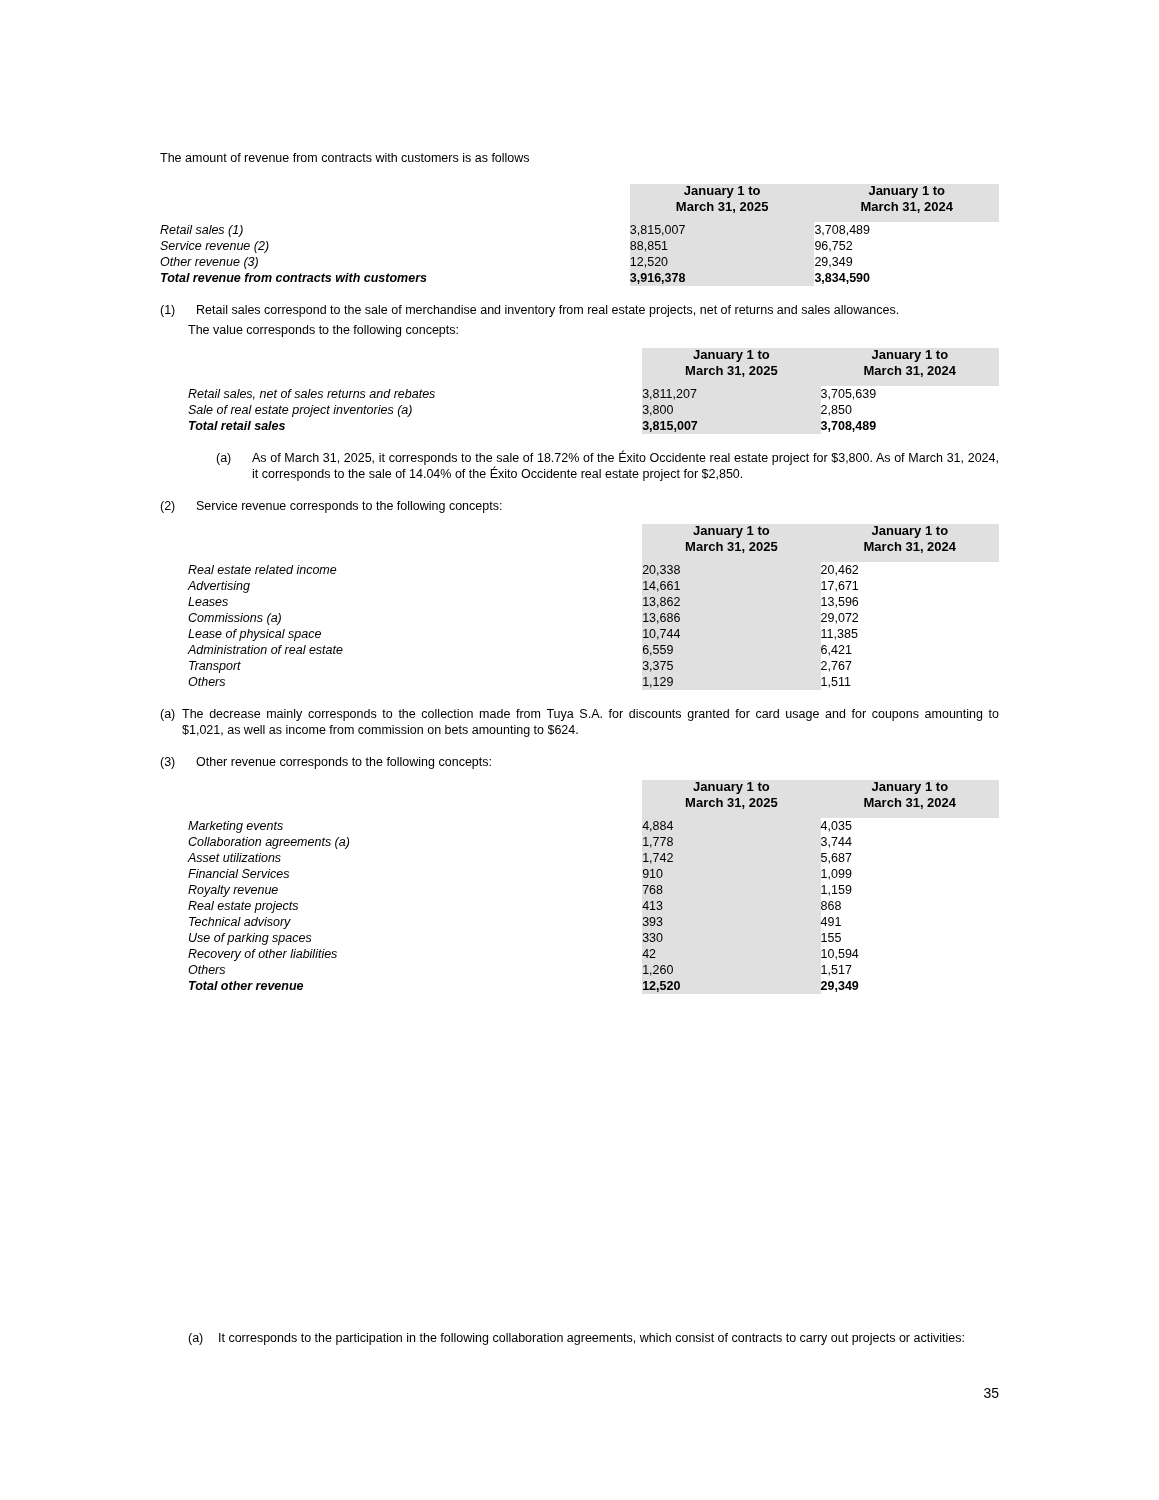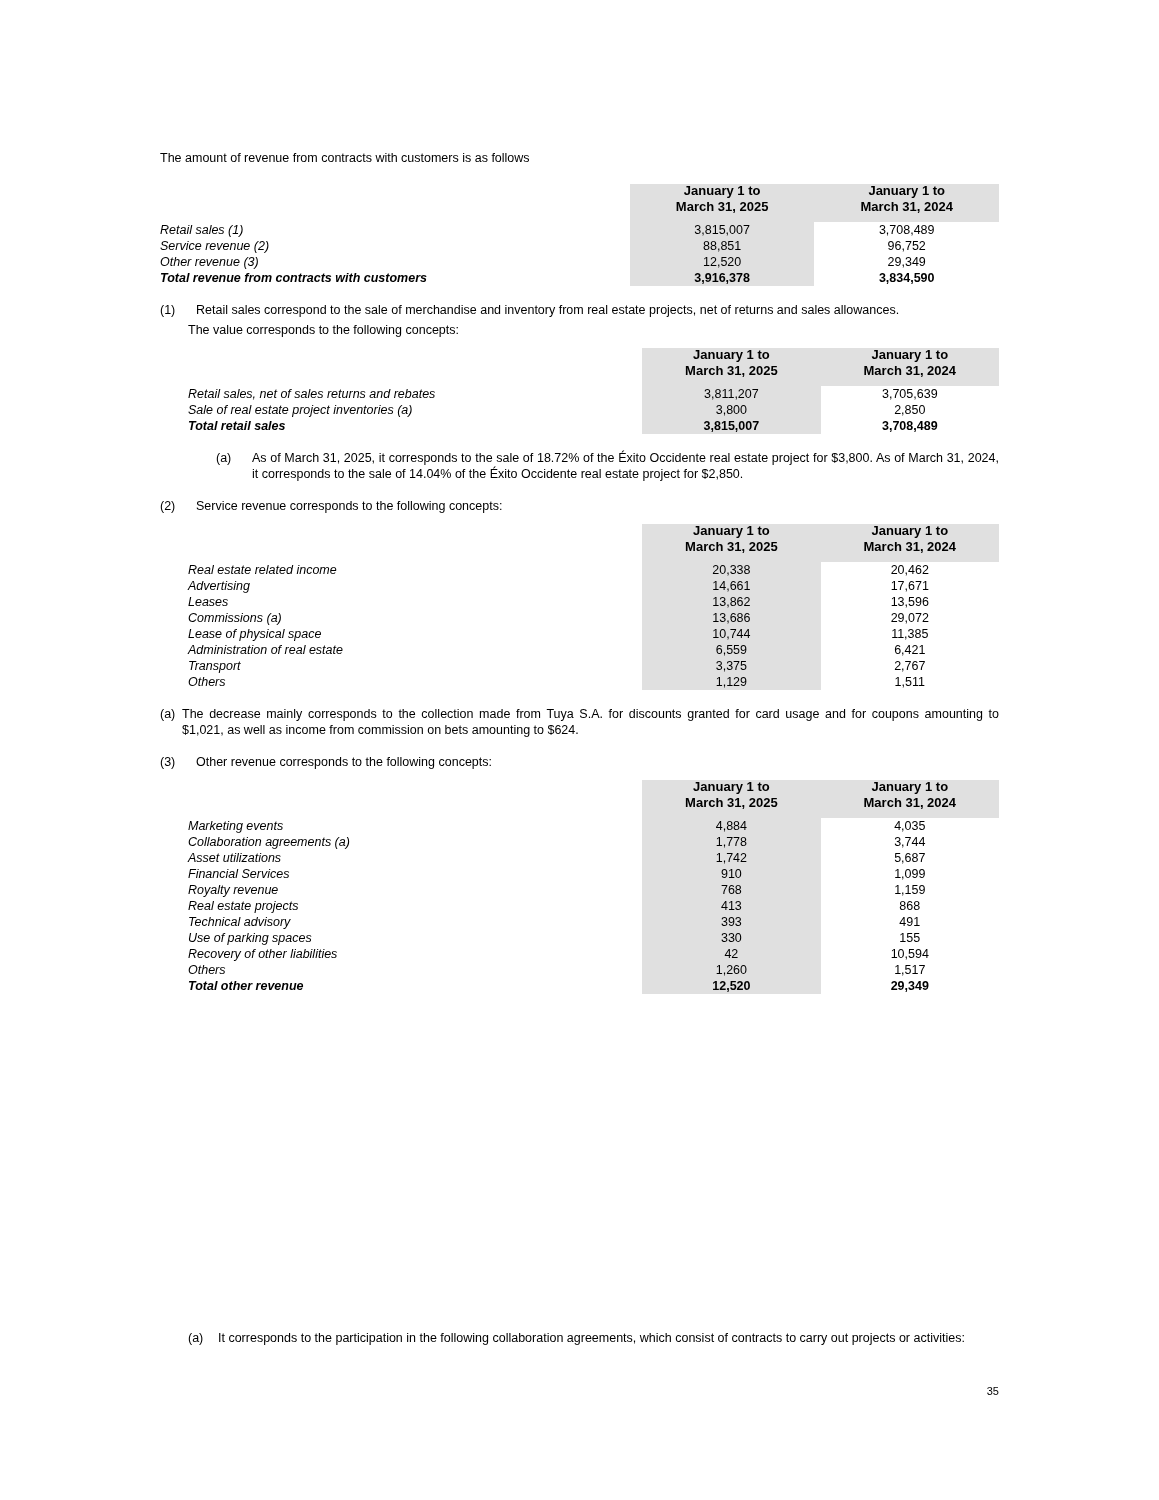--- a/index.html
+++ b/index.html
@@ -53,21 +53,21 @@
   }
   .hdr-spacer { background: transparent; }
 
   .row-label {
     padding: 1px 0 1px 0;
     line-height: 16px;
     white-space: nowrap;
     font-style: italic;
   }
   .row-num {
-    text-align: center;
+    text-align: left;
     padding: 1px 8px 1px 0;
     line-height: 16px;
   }
   .shade { background: #e0e0e0; }
   .bold { font-weight: bold; }
 
   .note {
     font-size: 12.5px;
     line-height: 16px;
     display: flex;
@@ -103,21 +103,21 @@
     font-size: 12.5px;
     line-height: 16px;
     display: flex;
   }
   .footer-note .marker { width: 30px; flex: 0 0 auto; }
 
   .page-number {
     position: absolute;
     right: 160px;
     top: 1385px;
-    font-size: 11px;
+    font-size: 14px;
   }
 </style>
 </head>
 <body>
 
 <div class="page">
 
   <p class="intro">The amount of revenue from contracts with customers is as follows</p>
 
   <div class="tbl-wrap">

